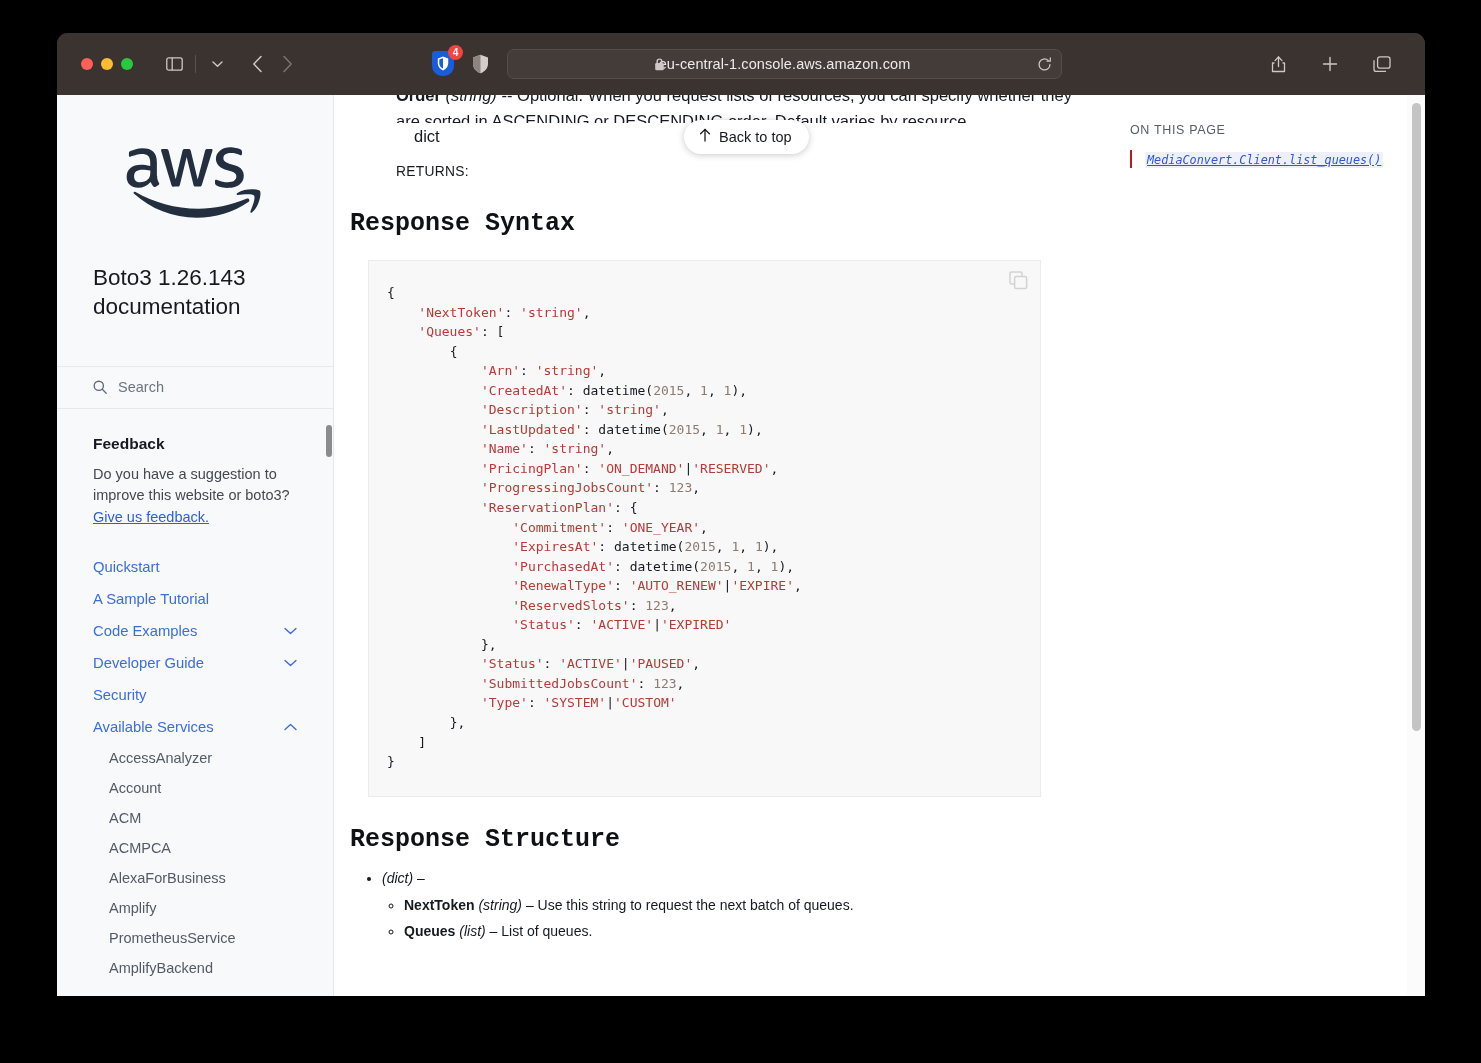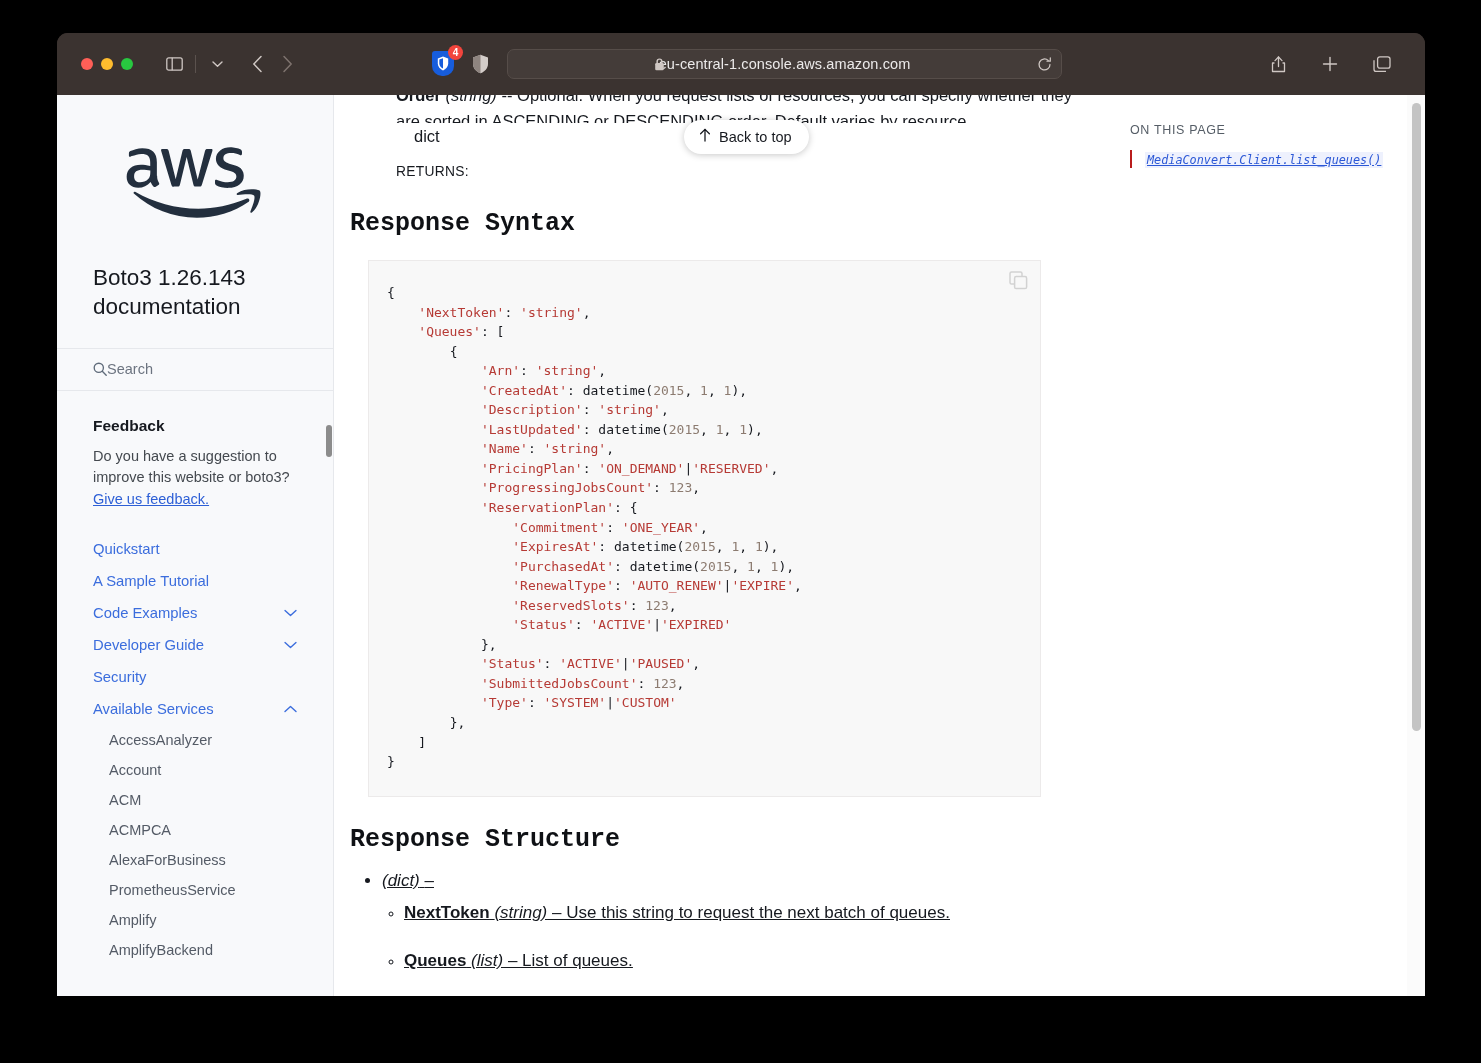--- a/index.html
+++ b/index.html
@@ -111,26 +111,27 @@
   }
   #aws-logo { padding: 44px 0 0 0; display: flex; justify-content: center; }
   #aws-logo svg { width: 145px; }
   #site-title {
     margin: 38px 36px 0 36px;
     font-size: 22.5px; line-height: 1.28;
     color: #16191f;
     font-weight: 400;
   }
   #search-row {
-    margin-top: 26px;
+    margin-top: 44px;
     border-top: 1px solid #e6e8ec;
     border-bottom: 1px solid #e6e8ec;
     height: 43px;
     display: flex; align-items: center;
     padding: 0 36px;
+    gap: 11px;
   }
   #search-icon { color: #5f6b7a; display: flex; }
   #search-input {
     border: none; outline: none; background: transparent;
     font-size: 14.5px; color: #3b4css;
     font-family: "Liberation Sans", sans-serif;
     width: 170px;
   }
   #search-input::placeholder { color: #6c7480; }
 
@@ -215,23 +216,22 @@
   }
   .s { color: #b63a35; }   
   .n { color: #8c7b70; }   
   .fn { color: #16191f; }  
   .p { color: #16191f; }   
 
   
   ul.lvl1 { margin: 14px 0 0 48px; list-style: disc; }
   ul.lvl2 { margin: 6px 0 0 22px; list-style: circle; }
   ul.lvl1 > li, ul.lvl2 > li, ul.lvl3 > li {
-    font-size: 17px; line-height: 1.55; color: #16191f;
-    margin-bottom: 22px;
-    text-decoration: underline;
+    font-size: 14px; line-height: 1.55; color: #16191f;
+    margin-bottom: 4px;
   }
   ul.lvl2 > li::marker { font-size: 13px; }
   .bld { font-weight: bold; }
   .itl { font-style: italic; }
 
   
   #toc {
     position: absolute; right: 42px; top: 28px; width: 235px;
   }
   #toc-title {
@@ -434,22 +434,22 @@
                 <polyline points="1,6.6 6.5,1.6 12,6.6"></polyline>
               </svg>
           </span>
         </div>
 
         <div class="svc-item">AccessAnalyzer</div>
         <div class="svc-item">Account</div>
         <div class="svc-item">ACM</div>
         <div class="svc-item">ACMPCA</div>
         <div class="svc-item">AlexaForBusiness</div>
+        <div class="svc-item">Amplify</div>
         <div class="svc-item">PrometheusService</div>
-        <div class="svc-item">Amplify</div>
         <div class="svc-item">AmplifyBackend</div>
       </div>
 
       <div id="sidebar-scroll-track">
         <div id="sidebar-scroll-thumb"></div>
       </div>
     </div>
 
     <div id="content-area">
       <div id="content">

